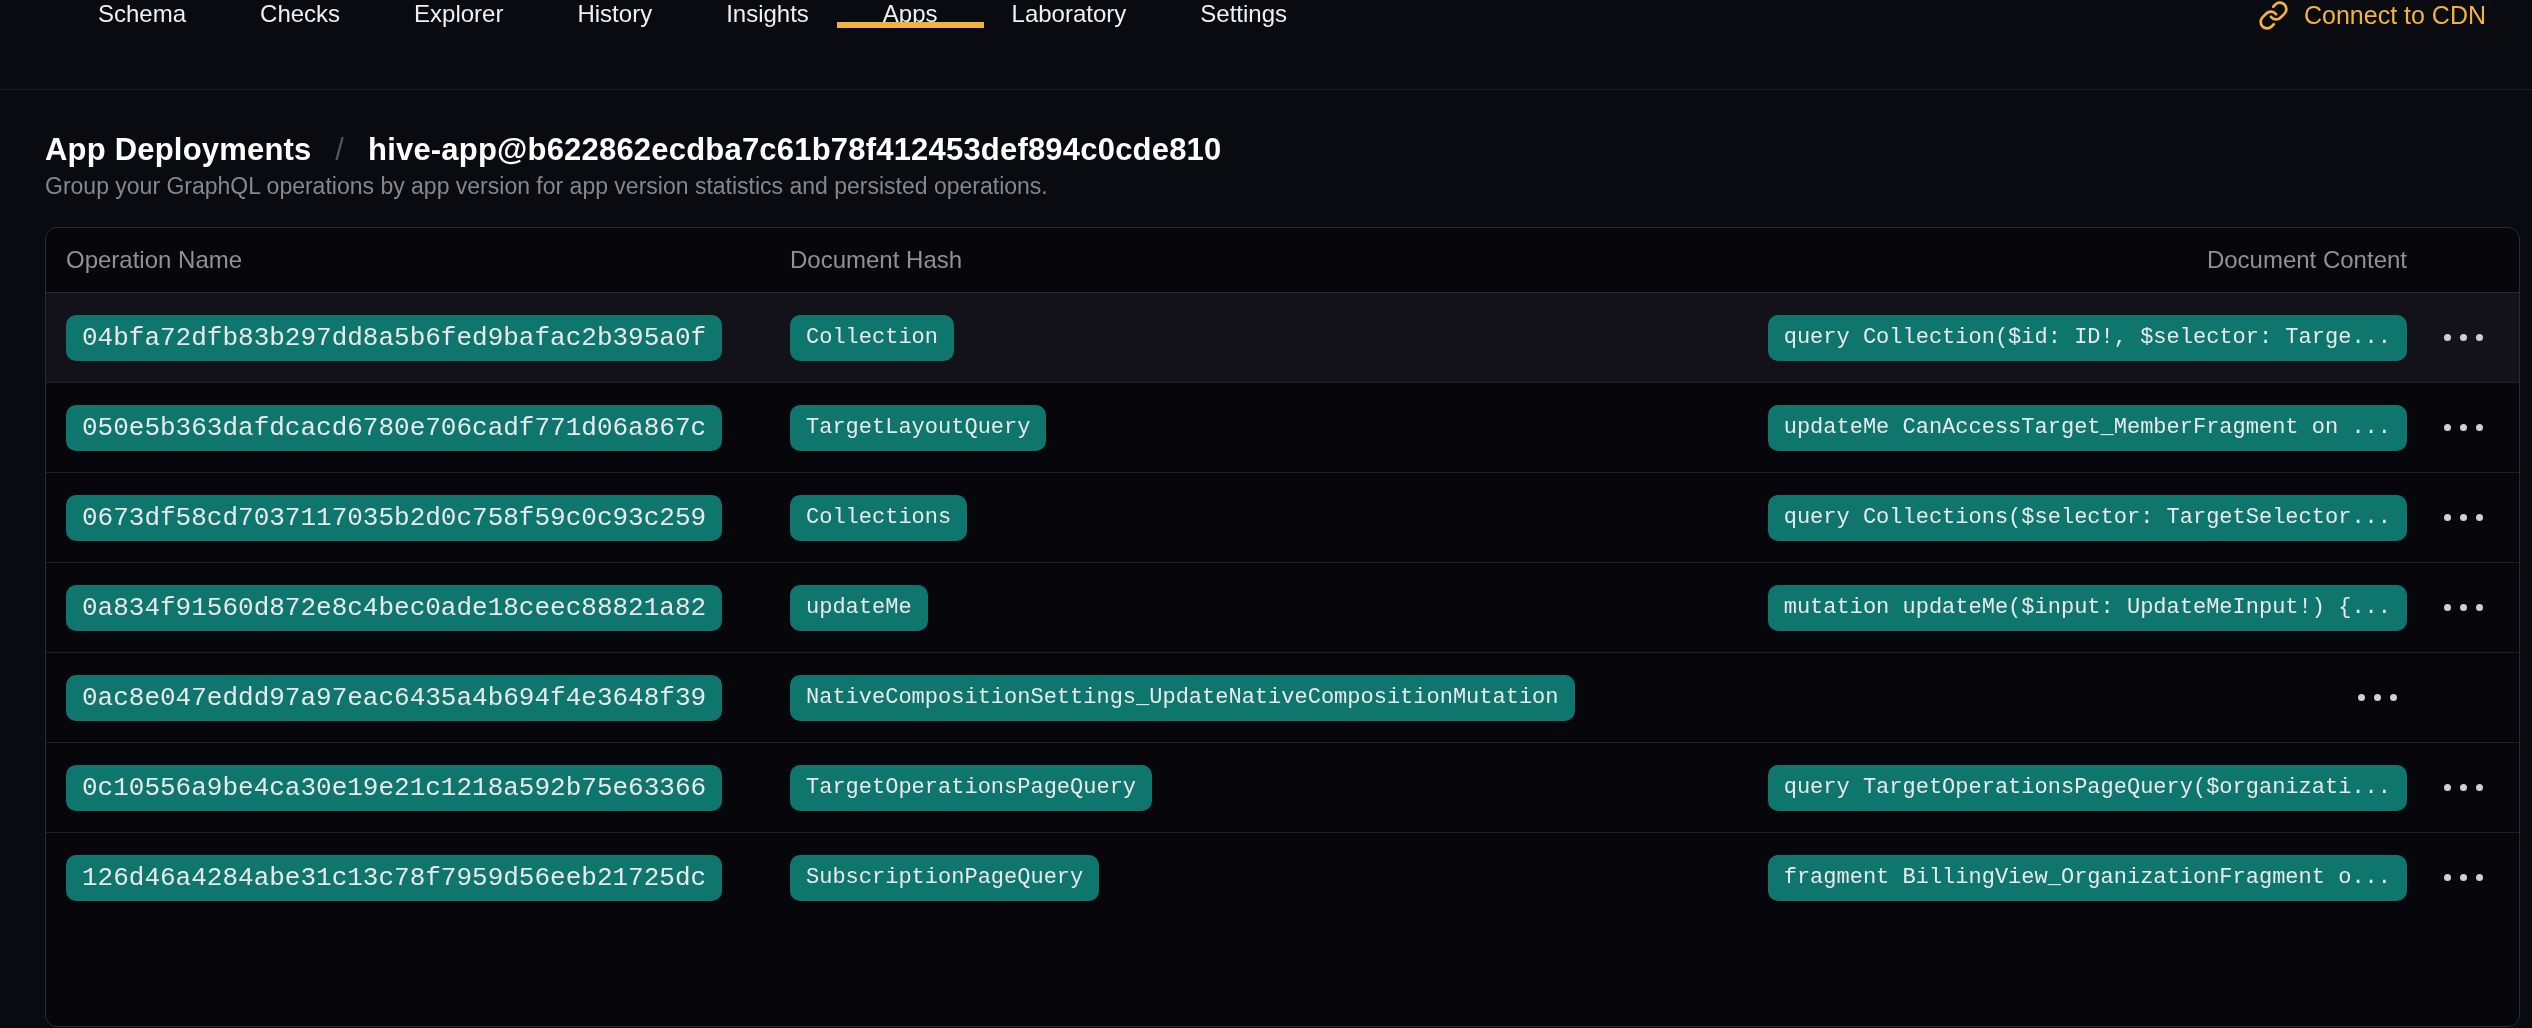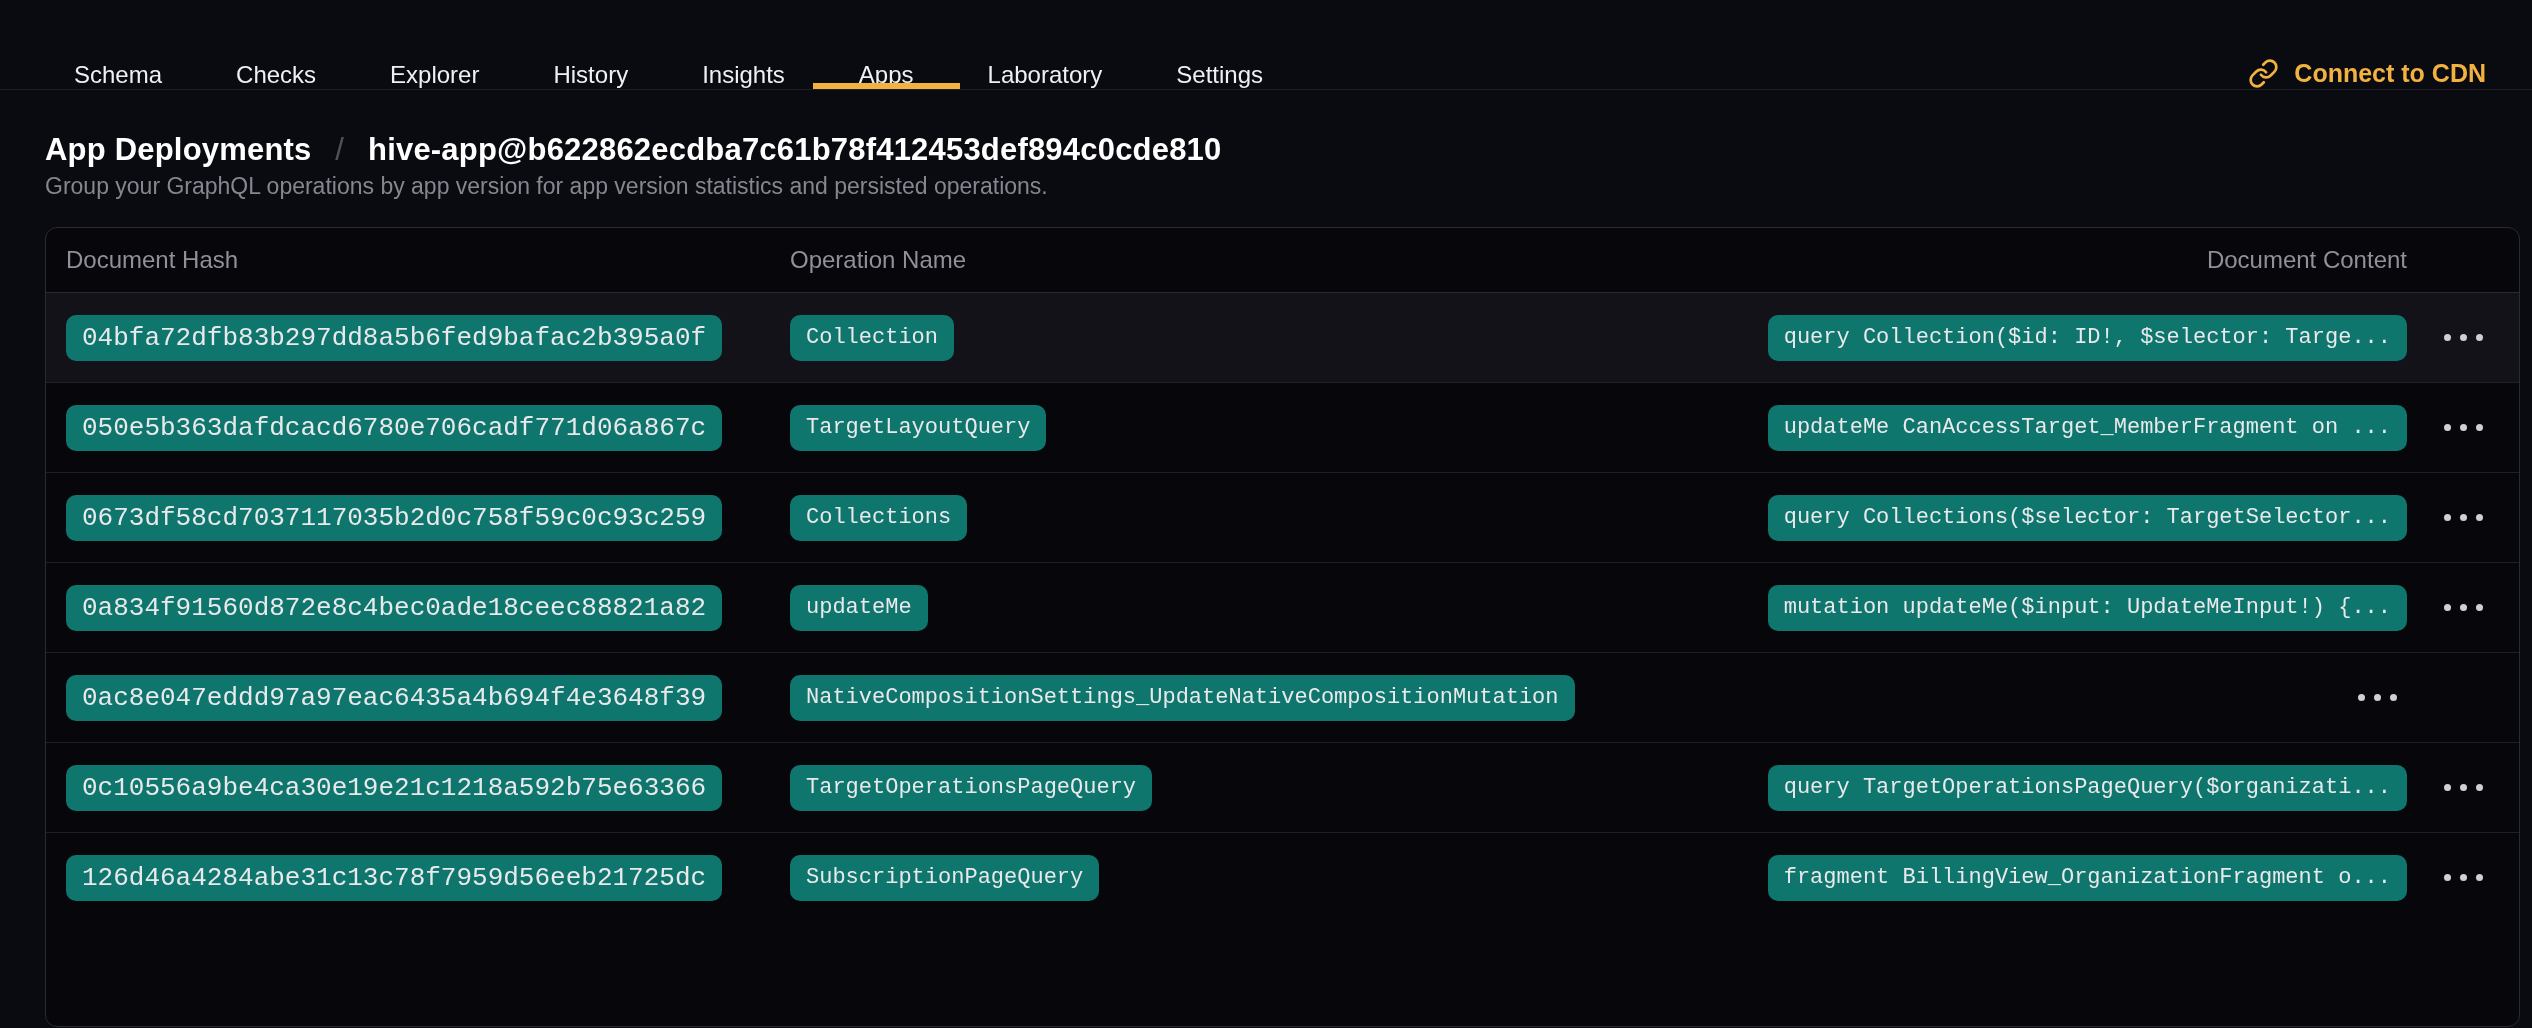--- a/index.html
+++ b/index.html
@@ -4,37 +4,37 @@
 <style>
   * { margin:0; padding:0; box-sizing:border-box; }
   html,body { background:#0a0b10; }
   body {
     width:2532px; height:1028px; overflow:hidden; position:relative;
     font-family:"Liberation Sans","DejaVu Sans",sans-serif;
     color:#ececf0;
   }
   
   .navbar {
-    height:90px; display:flex; align-items:flex-end;
-    padding:0 46px 0 74px; border-bottom:1px solid #1e1e25;
+    height:90px; display:flex; align-items:flex-start;
+    padding:0 46px 0 98px; border-bottom:1px solid #1e1e25;
     background:#0a0b10;
   }
   .nav-tabs { display:flex; gap:74px; }
   .tab {
     position:relative; display:flex; align-items:center;
     font-size:24px; font-weight:500; color:#eef0f4; cursor:pointer;
     white-space:nowrap;
   }
   .tab.active::after {
     content:""; position:absolute; left:-46px; right:-46px; bottom:0;
     height:6px; background:#f1b240;
   }
   .cdn-btn {
     margin-left:auto; display:flex; align-items:center; gap:15px;
-    color:#f1b240; font-size:25px; font-weight:700; cursor:pointer;
+    color:#f1b240; font-size:25px; font-weight:400; cursor:pointer;
     white-space:nowrap;
   }
   .cdn-btn svg { width:31px; height:31px; stroke:#f1b240; fill:none;
     stroke-width:2.1; stroke-linecap:round; stroke-linejoin:round; }
   
   .page-head { padding:42px 24px 0 45px; }
   .breadcrumb { font-size:31px; font-weight:600; color:#ffffff; letter-spacing:.2px; }
   .breadcrumb .sep { color:#52525c; font-weight:400; margin:0 15px; }
   .subtitle { margin-top:5px; font-size:23px; color:#85868f; font-weight:400; }
   
@@ -109,22 +109,22 @@
   <h1 class="breadcrumb">
     <span>App Deployments</span>
     <span class="sep">/</span>
     <span>hive-app@b622862ecdba7c61b78f412453def894c0cde810</span>
   </h1>
   <p class="subtitle">Group your GraphQL operations by app version for app version statistics and persisted operations.</p>
 </section>
 
 <section class="card">
   <div class="trow thead">
+    <div class="th">Operation Name</div>
     <div class="th">Document Hash</div>
-    <div class="th">Operation Name</div>
     <div class="th th-right">Document Content</div>
     <div></div>
   </div>
 
   <div class="trow row hl">
     <div><span class="chip hash">04bfa72dfb83b297dd8a5b6fed9bafac2b395a0f</span></div>
     <div><span class="chip">Collection</span></div>
     <div class="cell-content"><span class="chip">query Collection($id: ID!, $selector: Targe...</span></div>
     <button class="more">
         <i></i>

